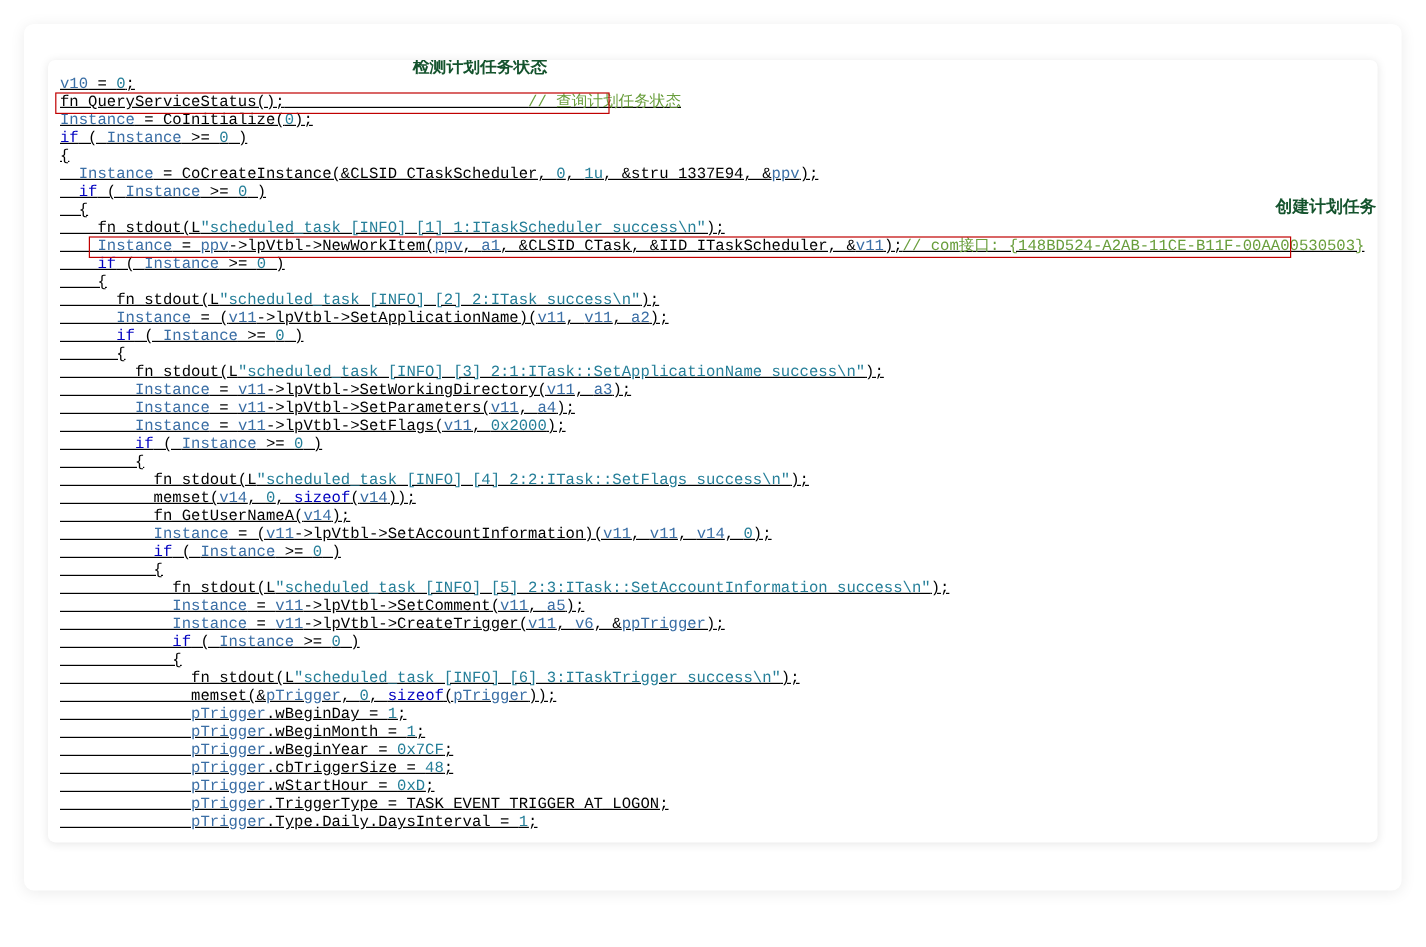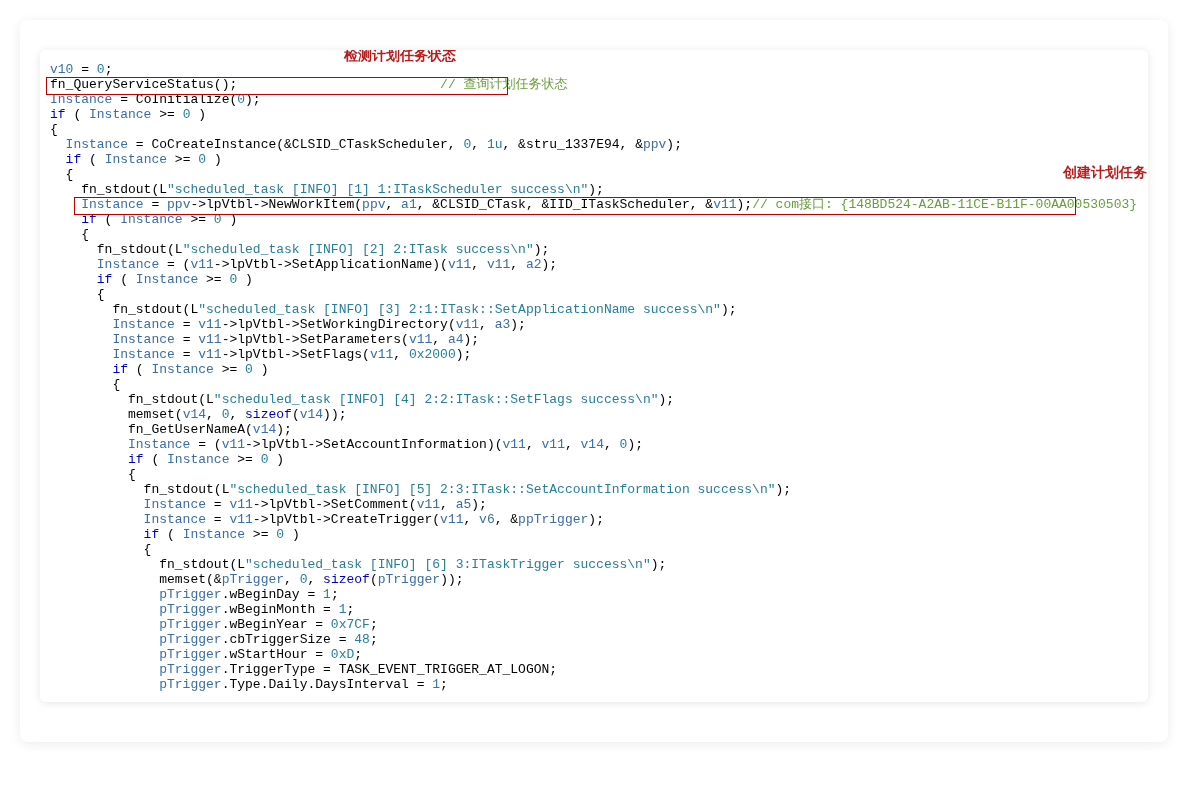--- a/index.html
+++ b/index.html
@@ -26,30 +26,31 @@
     padding: 12px 10px 10px 10px;
     position: relative;
     overflow: hidden;
   }
   pre {
     margin: 0;
     white-space: pre;
     font-family: Consolas, "Courier New", monospace;
     font-size: 13px;
     line-height: 15px;
+    text-decoration: underline;
   }
   .v  { color: #3a6ea5; }      
   .kw { color: #0000c0; }      
   .num{ color: #267f99; }      
   .str{ color: #267f99; }      
   .cmt{ color: #699e3c; }      
   .blk{ color: #000000; }
   .annot {
     position: absolute;
-    color: #b91c1c;
+    color: #14532d;
     font-family: "Microsoft YaHei","PingFang SC",sans-serif;
     font-size: 14px;
     font-weight: bold;
   }
   .redbox {
     position: absolute;
     border: 1px solid #c00000;
     pointer-events: none;
   }
 </style>

